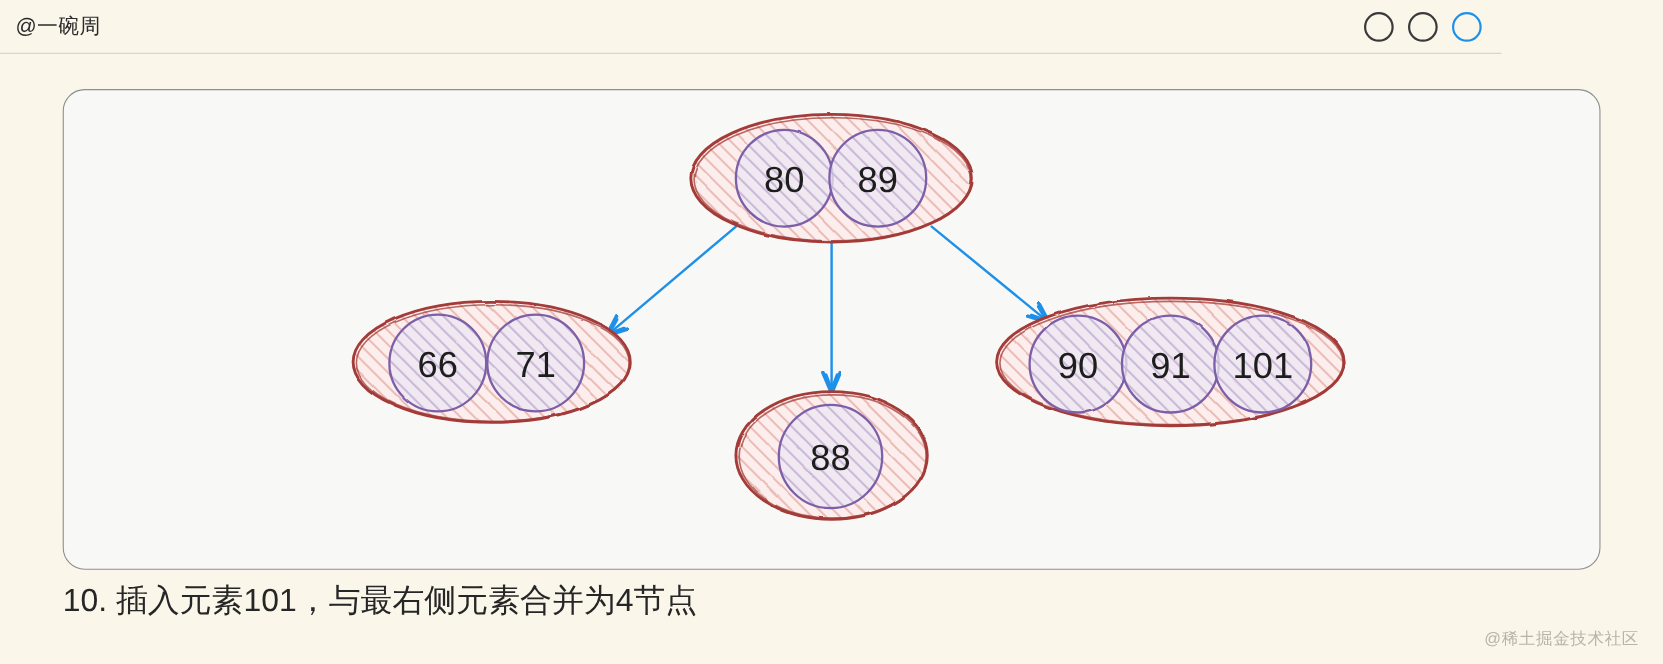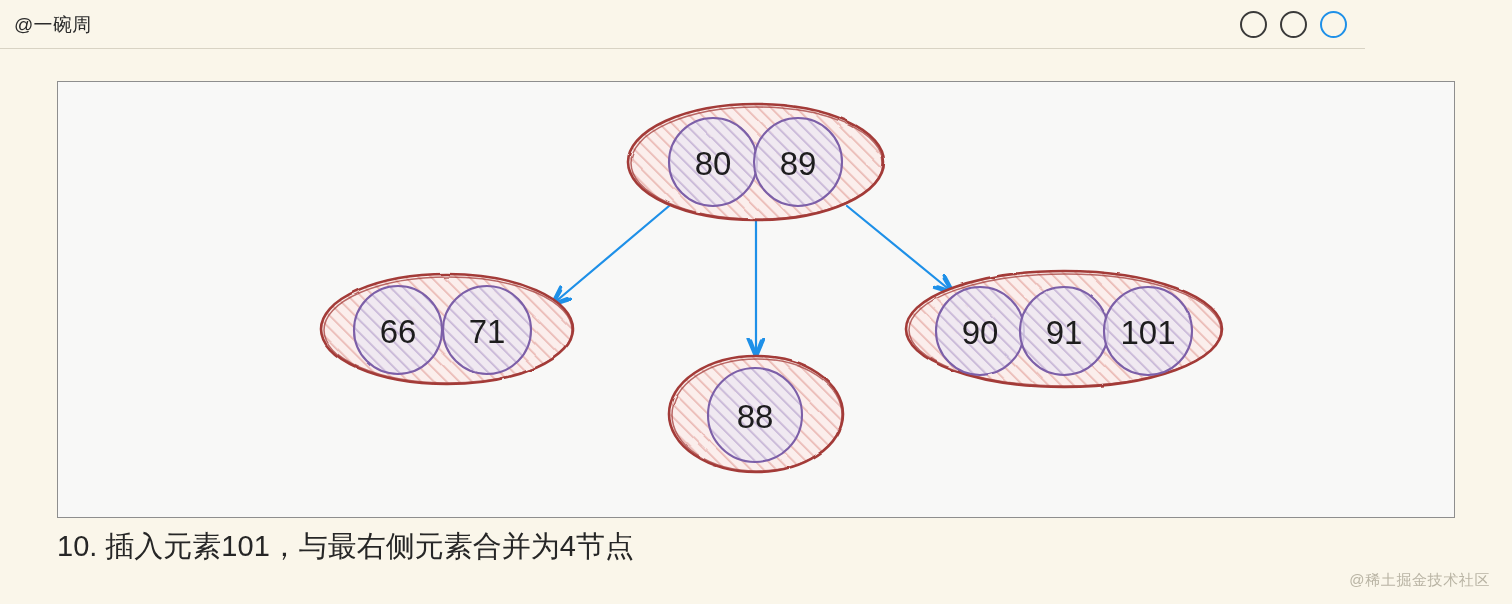--- a/index.html
+++ b/index.html
@@ -55,21 +55,21 @@
 
   
   #canvas-card {
     position: absolute;
     left: 57px;
     top: 81px;
     width: 1398px;
     height: 437px;
     background: #f8f8f7;
     border: 1.4px solid #8e8e8e;
-    border-radius: 0;
+    border-radius: 20px;
     overflow: hidden;
   }
 
   #diagram-svg {
     position: absolute;
     left: 0;
     top: 0;
   }
 
   

